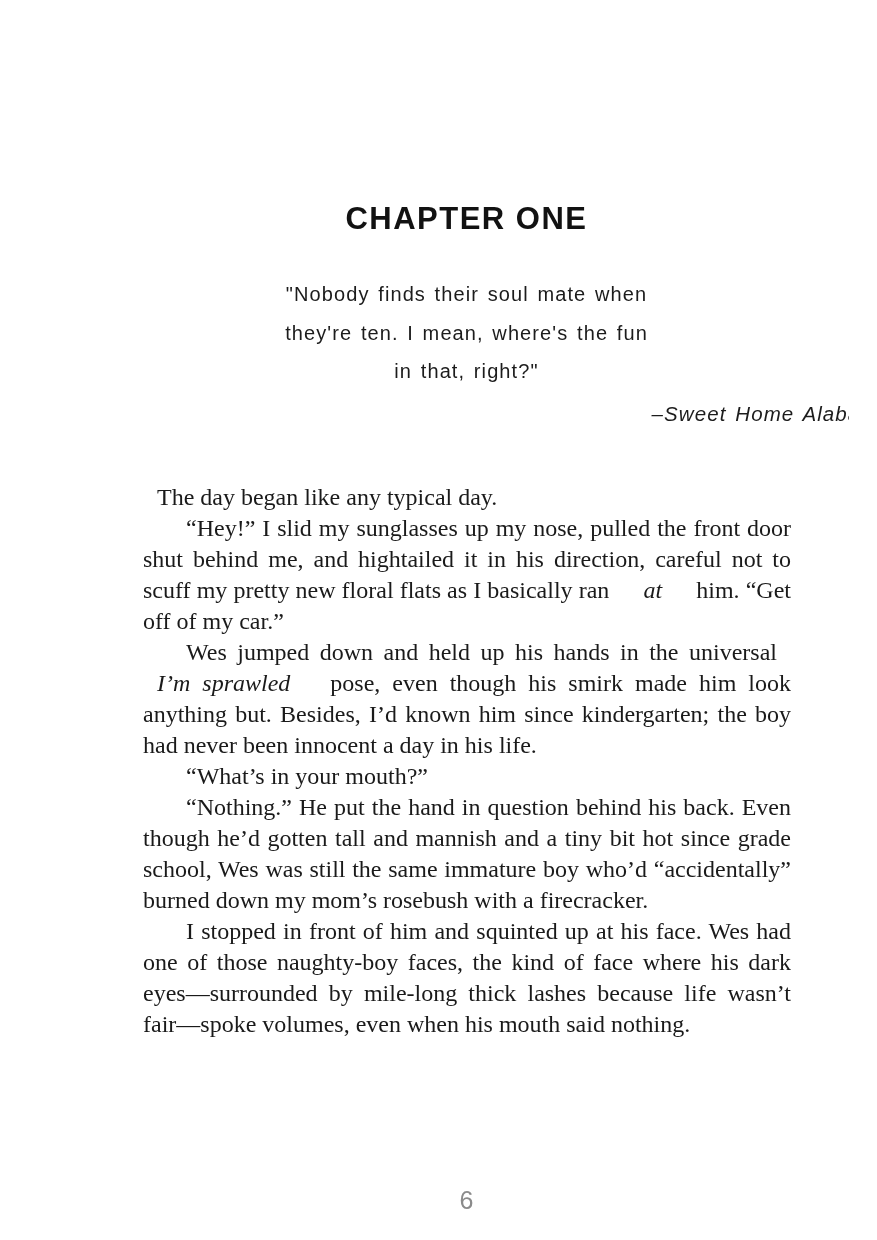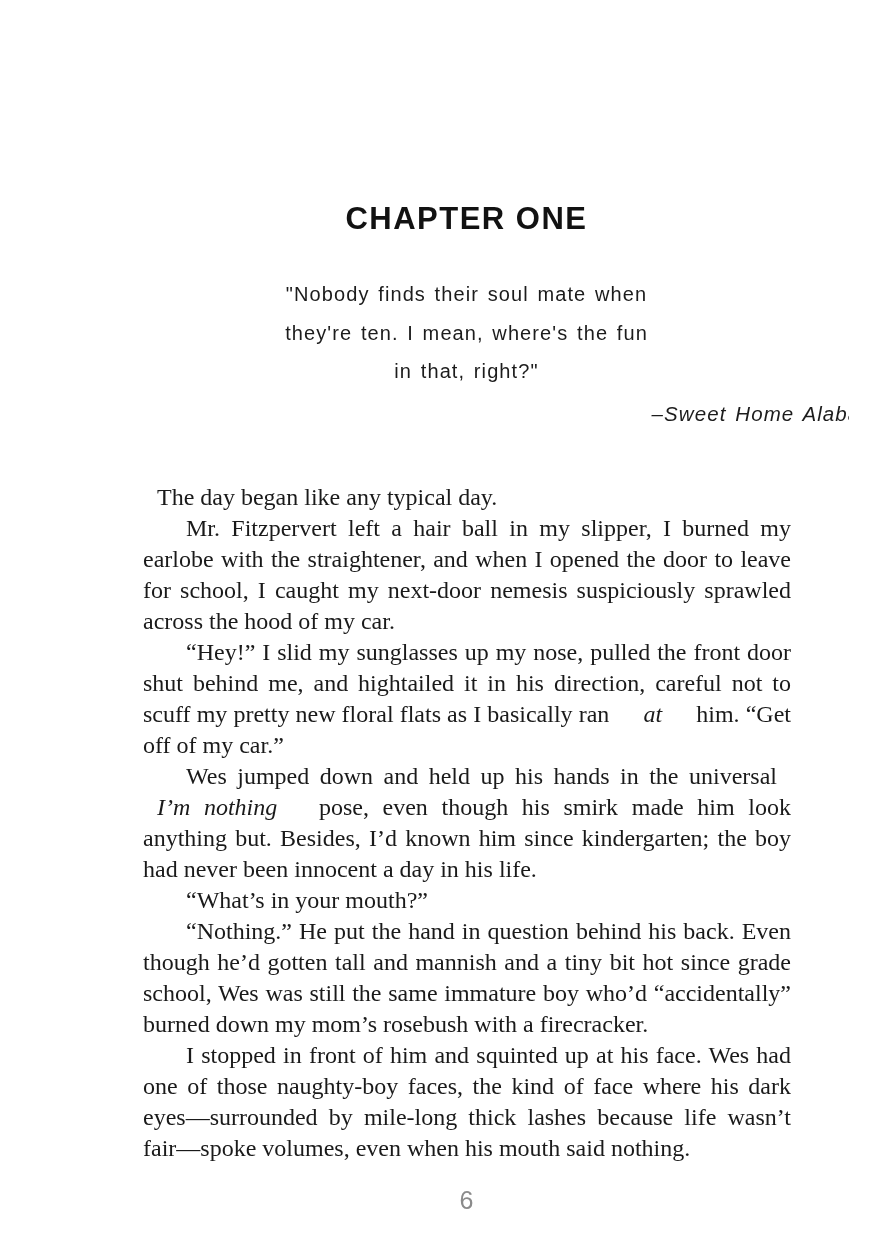--- a/index.html
+++ b/index.html
@@ -82,23 +82,22 @@
   <div class="epigraph">
     <span class="epigraph-line">"Nobody finds their soul mate when</span>
     <span class="epigraph-line">they're ten. I mean, where's the fun</span>
     <span class="epigraph-line">in that, right?"</span>
   </div>
 
   <div class="epigraph-attribution">–Sweet Home Alabama</div>
 
   <div class="body-text" id="body-text">
       <p><span>The day began like any typical day.</span></p>
-      <p class="indent"><span>Mr. Fitzpervert left a hair ball in my slipper, I burned my earlobe with the straightener, and when I opened the door to leave for school, I caught my next-door nemesis suspiciously sprawled across the hood of my car.</span></p>
       <p class="indent"><span>“Hey!” I slid my sunglasses up my nose, pulled the front door shut behind me, and hightailed it in his direction, careful not to scuff my pretty new floral flats as I basically ran </span><em>at</em><span> him. “Get off of my car.”</span></p>
-      <p class="indent"><span>Wes jumped down and held up his hands in the universal </span><em>I’m nothing</em><span> pose, even though his smirk made him look anything but. Besides, I’d known him since kindergarten; the boy had never been innocent a day in his life.</span></p>
+      <p class="indent"><span>Wes jumped down and held up his hands in the universal </span><em>I’m sprawled</em><span> pose, even though his smirk made him look anything but. Besides, I’d known him since kindergarten; the boy had never been innocent a day in his life.</span></p>
       <p class="indent"><span>“What’s in your mouth?”</span></p>
       <p class="indent"><span>“Nothing.” He put the hand in question behind his back. Even though he’d gotten tall and mannish and a tiny bit hot since grade school, Wes was still the same immature boy who’d “accidentally” burned down my mom’s rosebush with a firecracker.</span></p>
       <p class="indent"><span>I stopped in front of him and squinted up at his face. Wes had one of those naughty-boy faces, the kind of face where his dark eyes—surrounded by mile-long thick lashes because life wasn’t fair—spoke volumes, even when his mouth said nothing.</span></p>
     </div>
 
   <div class="page-number">6</div>
 
 </div>
 
 </body></html>

